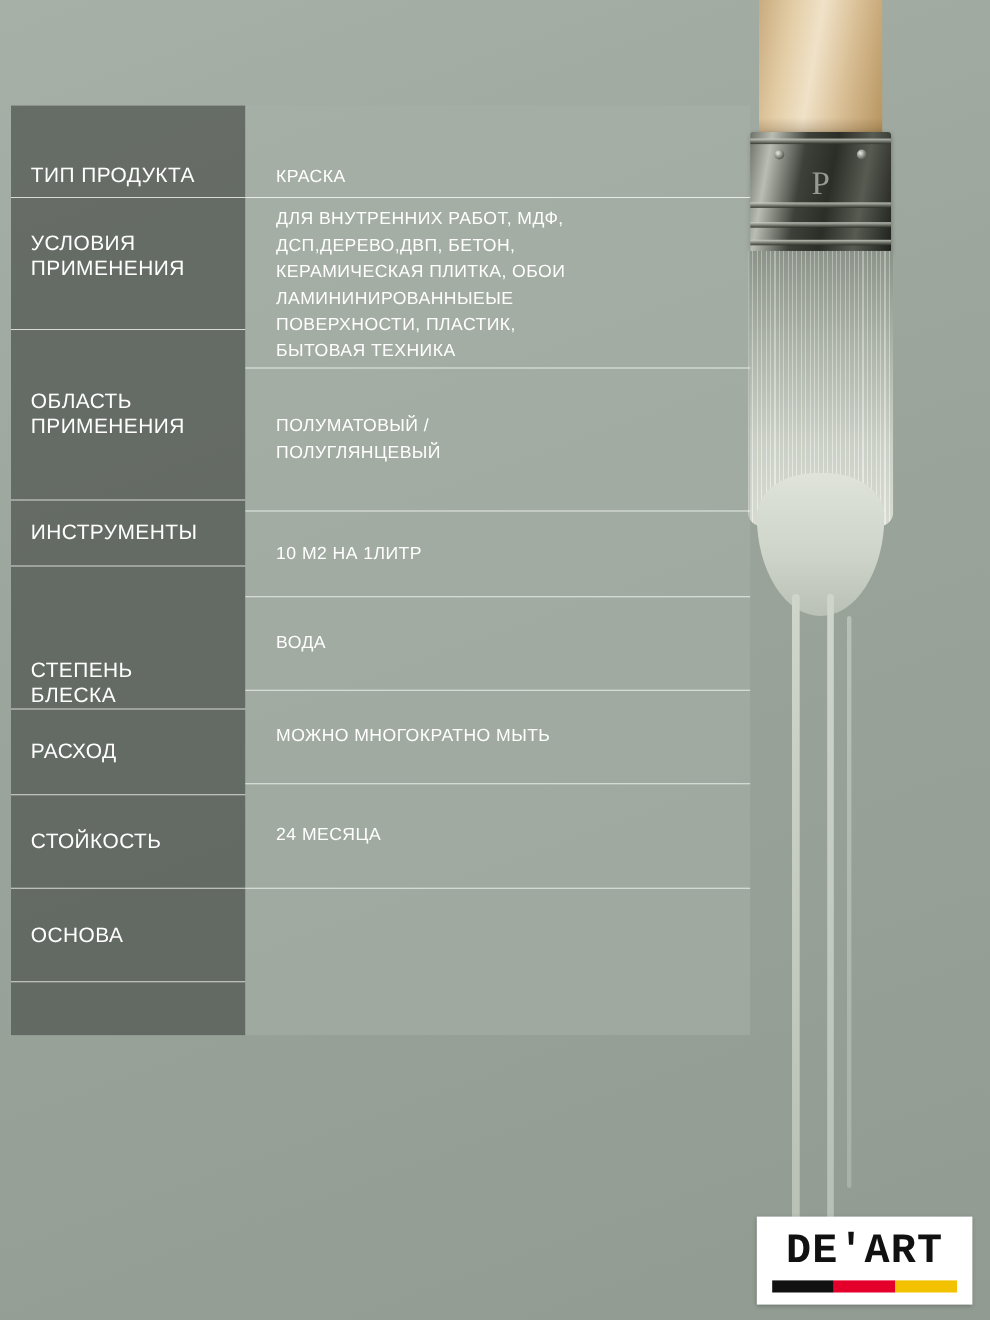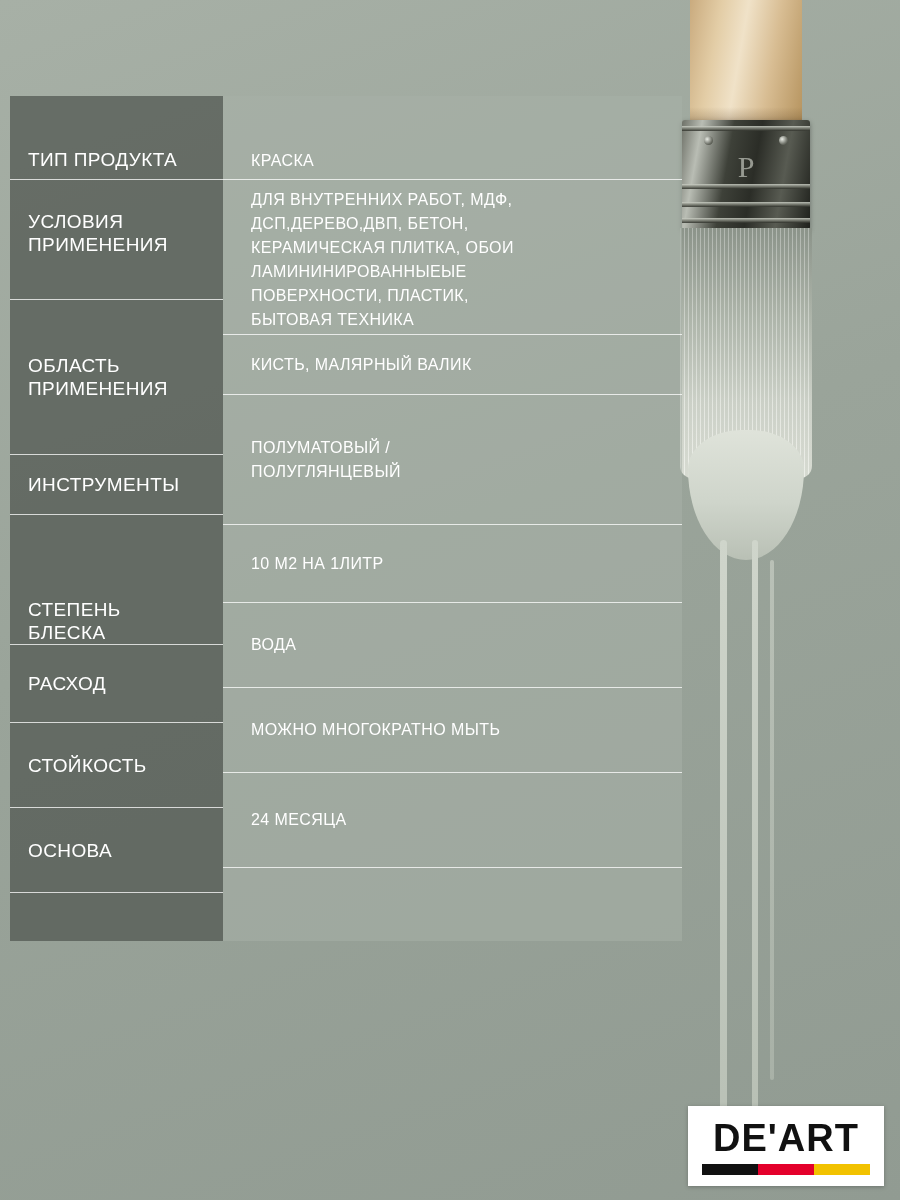--- a/index.html
+++ b/index.html
@@ -194,21 +194,21 @@
     width: 196px;
     height: 80px;
     background: #ffffff;
     display: flex;
     flex-direction: column;
     align-items: center;
     justify-content: center;
     box-shadow: 0 1px 4px rgba(0,0,0,0.25);
   }
   .brand-name {
-    font-family: Liberation Sans, sans-serif;
+    font-family: Liberation Mono, monospace;
     font-weight: bold;
     font-size: 38px;
     letter-spacing: 1px;
     color: #111111;
     line-height: 40px;
   }
   .brand-flag {
     display: flex;
     width: 168px;
     height: 11px;
@@ -277,23 +277,20 @@
           <span class="cell-text">КРАСКА</span>
         </div>
       <div class="cell r2 v-r2">
           <span class="cell-text">ДЛЯ ВНУТРЕННИХ РАБОТ, МДФ,
 ДСП,ДЕРЕВО,ДВП, БЕТОН,
 КЕРАМИЧЕСКАЯ ПЛИТКА, ОБОИ
 ЛАМИНИНИРОВАННЫЕЫЕ
 ПОВЕРХНОСТИ, ПЛАСТИК,
 БЫТОВАЯ ТЕХНИКА</span>
         </div>
-      <div class="cell r3 v-r3">
-          <span class="cell-text">КИСТЬ, МАЛЯРНЫЙ ВАЛИК</span>
-        </div>
       <div class="cell r4 v-r4">
           <span class="cell-text">ПОЛУМАТОВЫЙ /
 ПОЛУГЛЯНЦЕВЫЙ</span>
         </div>
       <div class="cell r5 v-r5">
           <span class="cell-text">10 М2 НА 1ЛИТР</span>
         </div>
       <div class="cell r7 v-r7">
           <span class="cell-text">ВОДА</span>
         </div>

